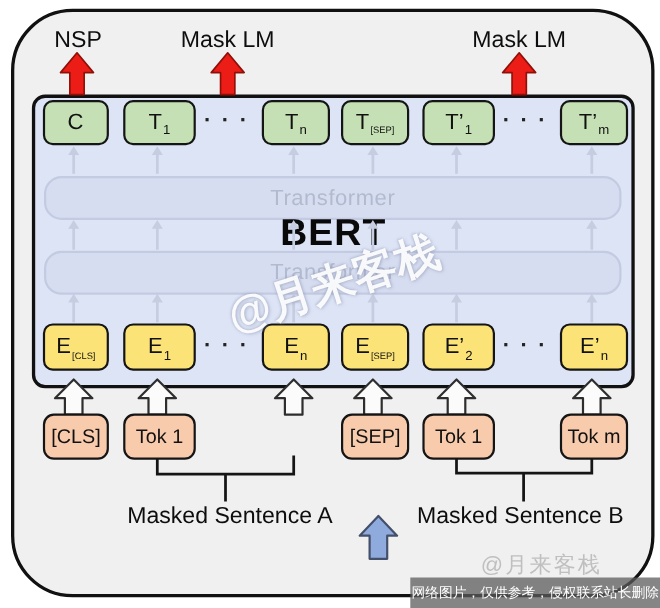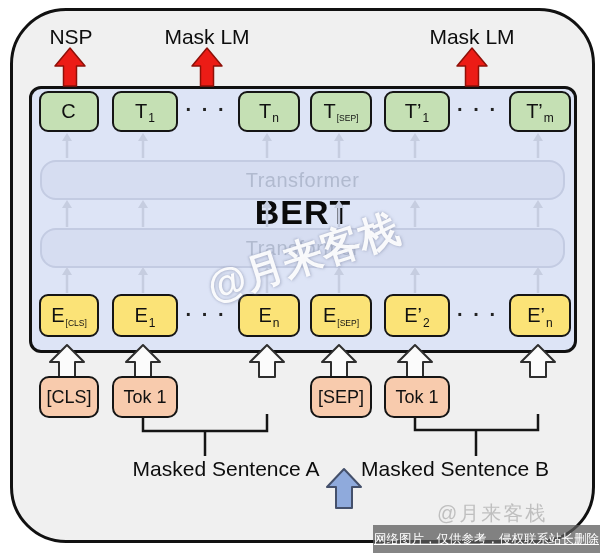--- a/index.html
+++ b/index.html
@@ -47,21 +47,21 @@
   .blue-arrow{fill:var(--blue_arrow);stroke:var(--blue_arrow_border);stroke-width:2;stroke-linejoin:round;}
 
   
   .wm-center{position:absolute;left:303px;top:258px;transform:translate(-50%,-50%) rotate(-18deg);
         font-size:40px;font-weight:bold;white-space:nowrap;color:rgba(255,255,255,.92);
         text-shadow:1px 1px 3px rgba(140,148,175,.55), -1px -1px 2px rgba(140,148,175,.35);z-index:5;}
   .wm-bottom{position:absolute;left:437px;top:500px;font-size:20px;letter-spacing:2px;white-space:nowrap;
         color:rgba(175,175,175,.75);z-index:4;}
   .notice{position:absolute;left:373px;top:525px;width:227px;height:28px;background:var(--notice_bg);
         color:#fff;font-size:12.5px;display:flex;align-items:center;justify-content:center;
-        white-space:nowrap;z-index:10;text-decoration:underline;}
+        white-space:nowrap;z-index:10;}
 </style>
 </head>
 <body style="--outer_bg: #f0f0f0; --bert_box_bg: #dde4f6; --transformer_bar_bg: #d6ddf1; --transformer_bar_border: #c3cbe2; --transformer_text: #b1bacf; --green_box: #c5e0b4; --yellow_box: #fbe377; --orange_box: #f8cbad; --red_arrow: #ec1c16; --red_arrow_border: #8f1008; --faint_arrow: #c6cde0; --white_arrow_fill: #fbfbfb; --arrow_outline: #2e2e2e; --blue_arrow: #8faadc; --blue_arrow_border: #44506b; --notice_bg: rgba(92,92,92,0.75);">
 
 <div class="page">
 
   <div class="outer"></div>
 
   <div class="toplabel" style="left:71px">NSP</div>
   <div class="toplabel" style="left:207px">Mask LM</div>
@@ -127,20 +127,21 @@
   <div class="dots" style="left:446px;top:303px;width:63px">· · ·</div>
   <div class="ybox" style="left:509px;width:58px">
     <span>E’</span>
       <span class="sub">n</span>
   </div>
 
   <div class="obox" style="left:39px;width:56px">[CLS]</div>
   <div class="obox" style="left:112px;width:62px">Tok 1</div>
   <div class="obox" style="left:310px;width:58px">[SEP]</div>
   <div class="obox" style="left:384px;width:62px">Tok 1</div>
+  <div class="obox" style="left:509px;width:58px">Tok m</div>
 
   <svg class="arrow-layer" id="arrow-layer" viewBox="0 0 600 553">
     <path class="red-arrow" d="M70 48 L55 66 L63.5 66 L63.5 86 L76.5 86 L76.5 66 L85 66 Z"></path>
     <path class="red-arrow" d="M207 48 L192 66 L200.5 66 L200.5 86 L213.5 86 L213.5 66 L222 66 Z"></path>
     <path class="red-arrow" d="M472 48 L457 66 L465.5 66 L465.5 86 L478.5 86 L478.5 66 L487 66 Z"></path>
     <path class="bracket" d="M143 414 L143 431 L267 431 L267 414 M205 431 L205 456"></path>
     <path class="bracket" d="M415 414 L415 430 L538 430 L538 414 M476 430 L476 456"></path>
     <path class="blue-arrow" d="M344 469 L327 487 L336 487 L336 508 L352 508 L352 487 L361 487 Z"></path>
   <path d="M67 158 L67 139" class="faint-line"></path>
       <path d="M62 141 L72 141 L67 133 Z" class="faint-head"></path>
@@ -179,20 +180,20 @@
       <path d="M415 345 L398 362 L407 362 L407 377 L423 377 L423 362 L432 362 Z" class="white-arrow"></path>
       <path d="M538 158 L538 139" class="faint-line"></path>
       <path d="M533 141 L543 141 L538 133 Z" class="faint-head"></path>
       <path d="M538 227 L538 206" class="faint-line"></path>
       <path d="M533 208 L543 208 L538 200 Z" class="faint-head"></path>
       <path d="M538 293 L538 273" class="faint-line"></path>
       <path d="M533 275 L543 275 L538 267 Z" class="faint-head"></path>
       <path d="M538 345 L521 362 L530 362 L530 377 L546 377 L546 362 L555 362 Z" class="white-arrow"></path>
     </svg>
 
-  <div class="bottomlabel" style="left:226px;top:457px">Masked Sentence A</div>
-  <div class="bottomlabel" style="left:455px;top:457px">Masked Sentence B</div>
+  <div class="bottomlabel" style="left:209px;top:457px">Masked Sentence A</div>
+  <div class="bottomlabel" style="left:473px;top:457px">Masked Sentence B</div>
 
   <div class="wm-center">@月来客栈</div>
   <div class="wm-bottom">@月来客栈</div>
   <div class="notice">网络图片，仅供参考，侵权联系站长删除</div>
 
 </div>
 
 </body></html>

